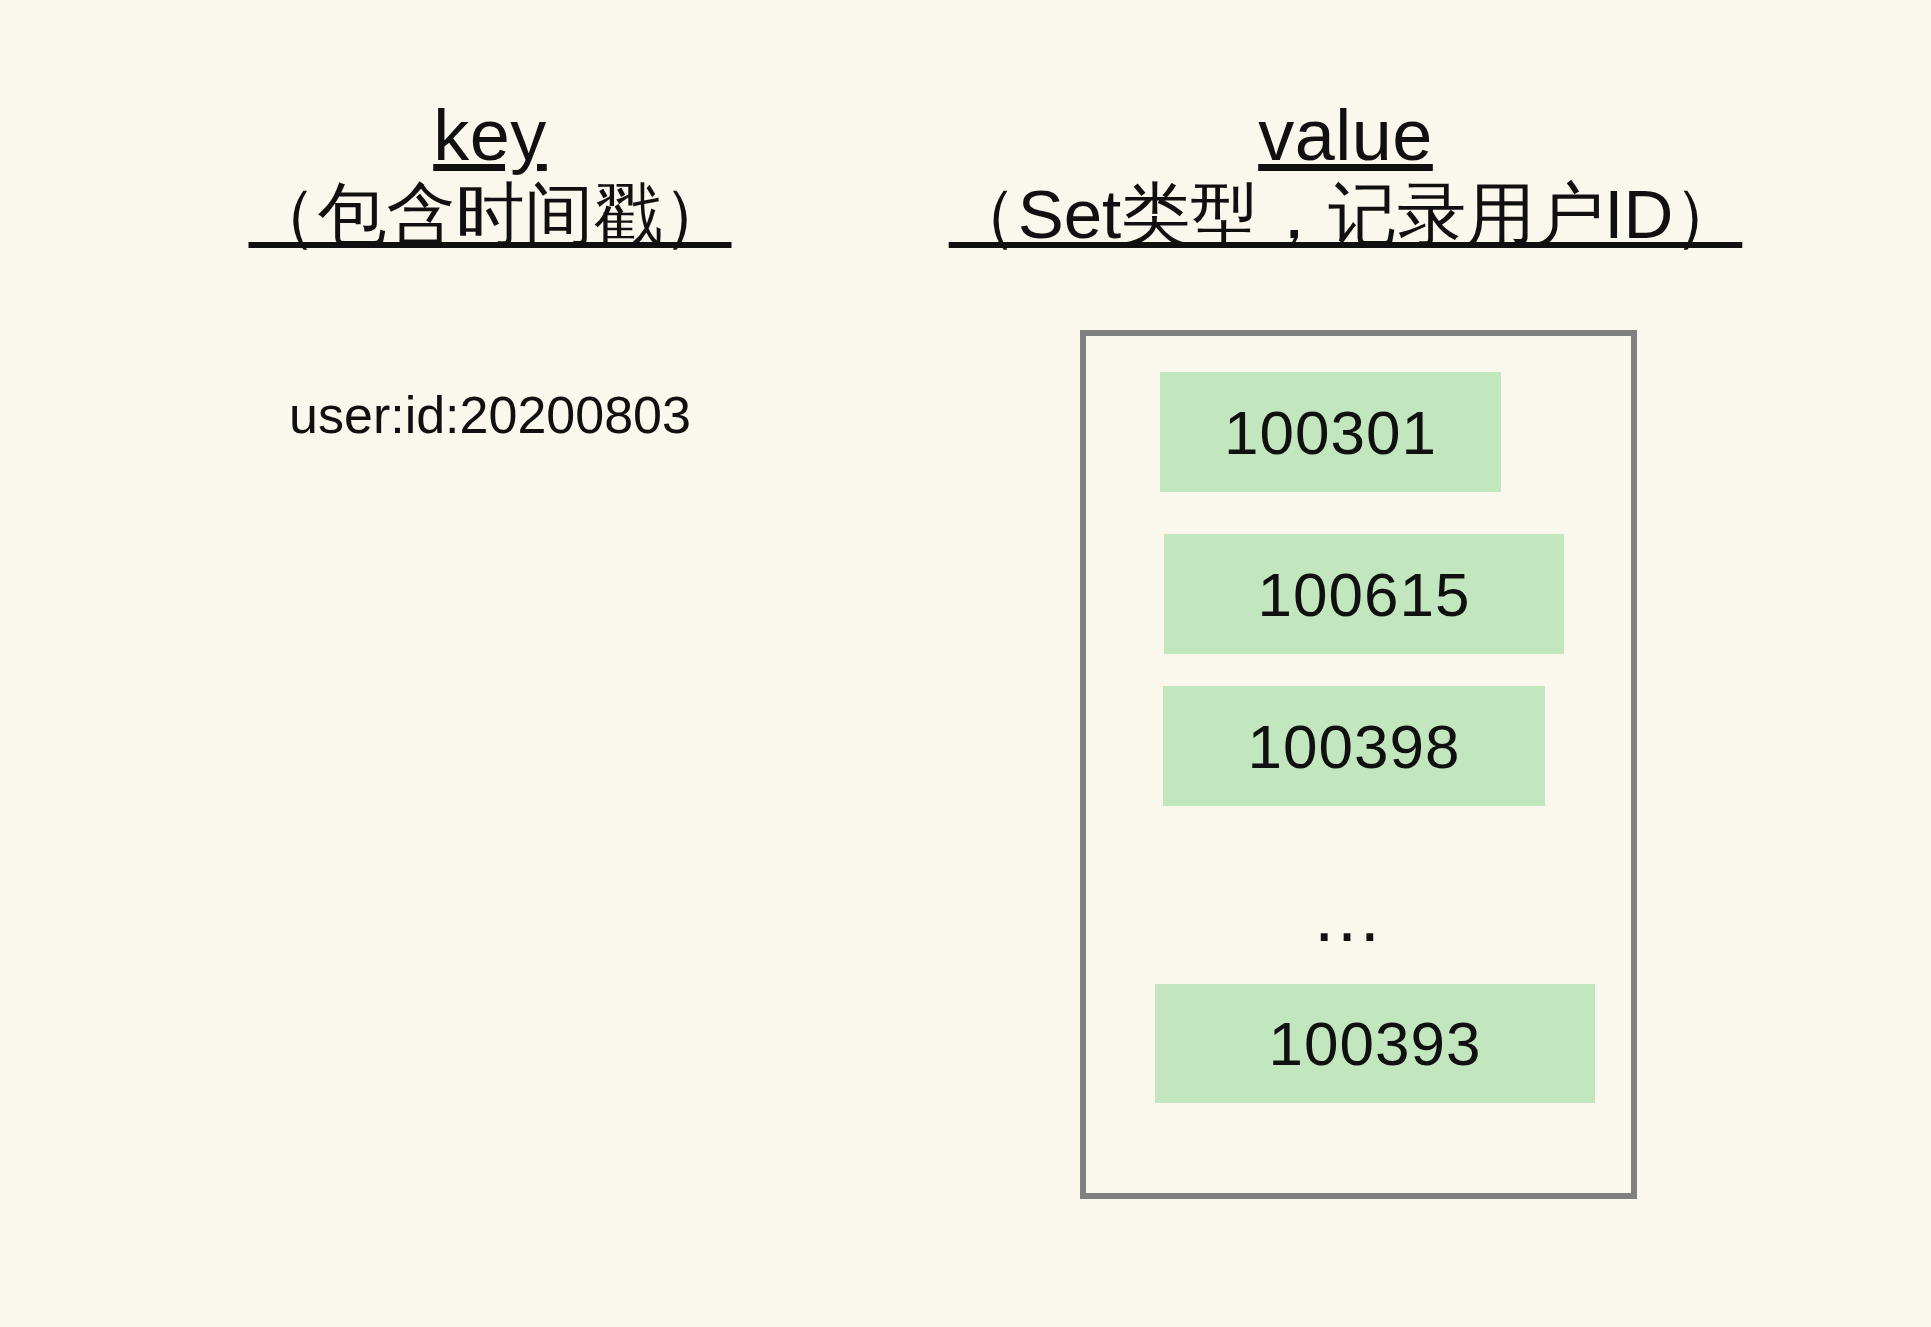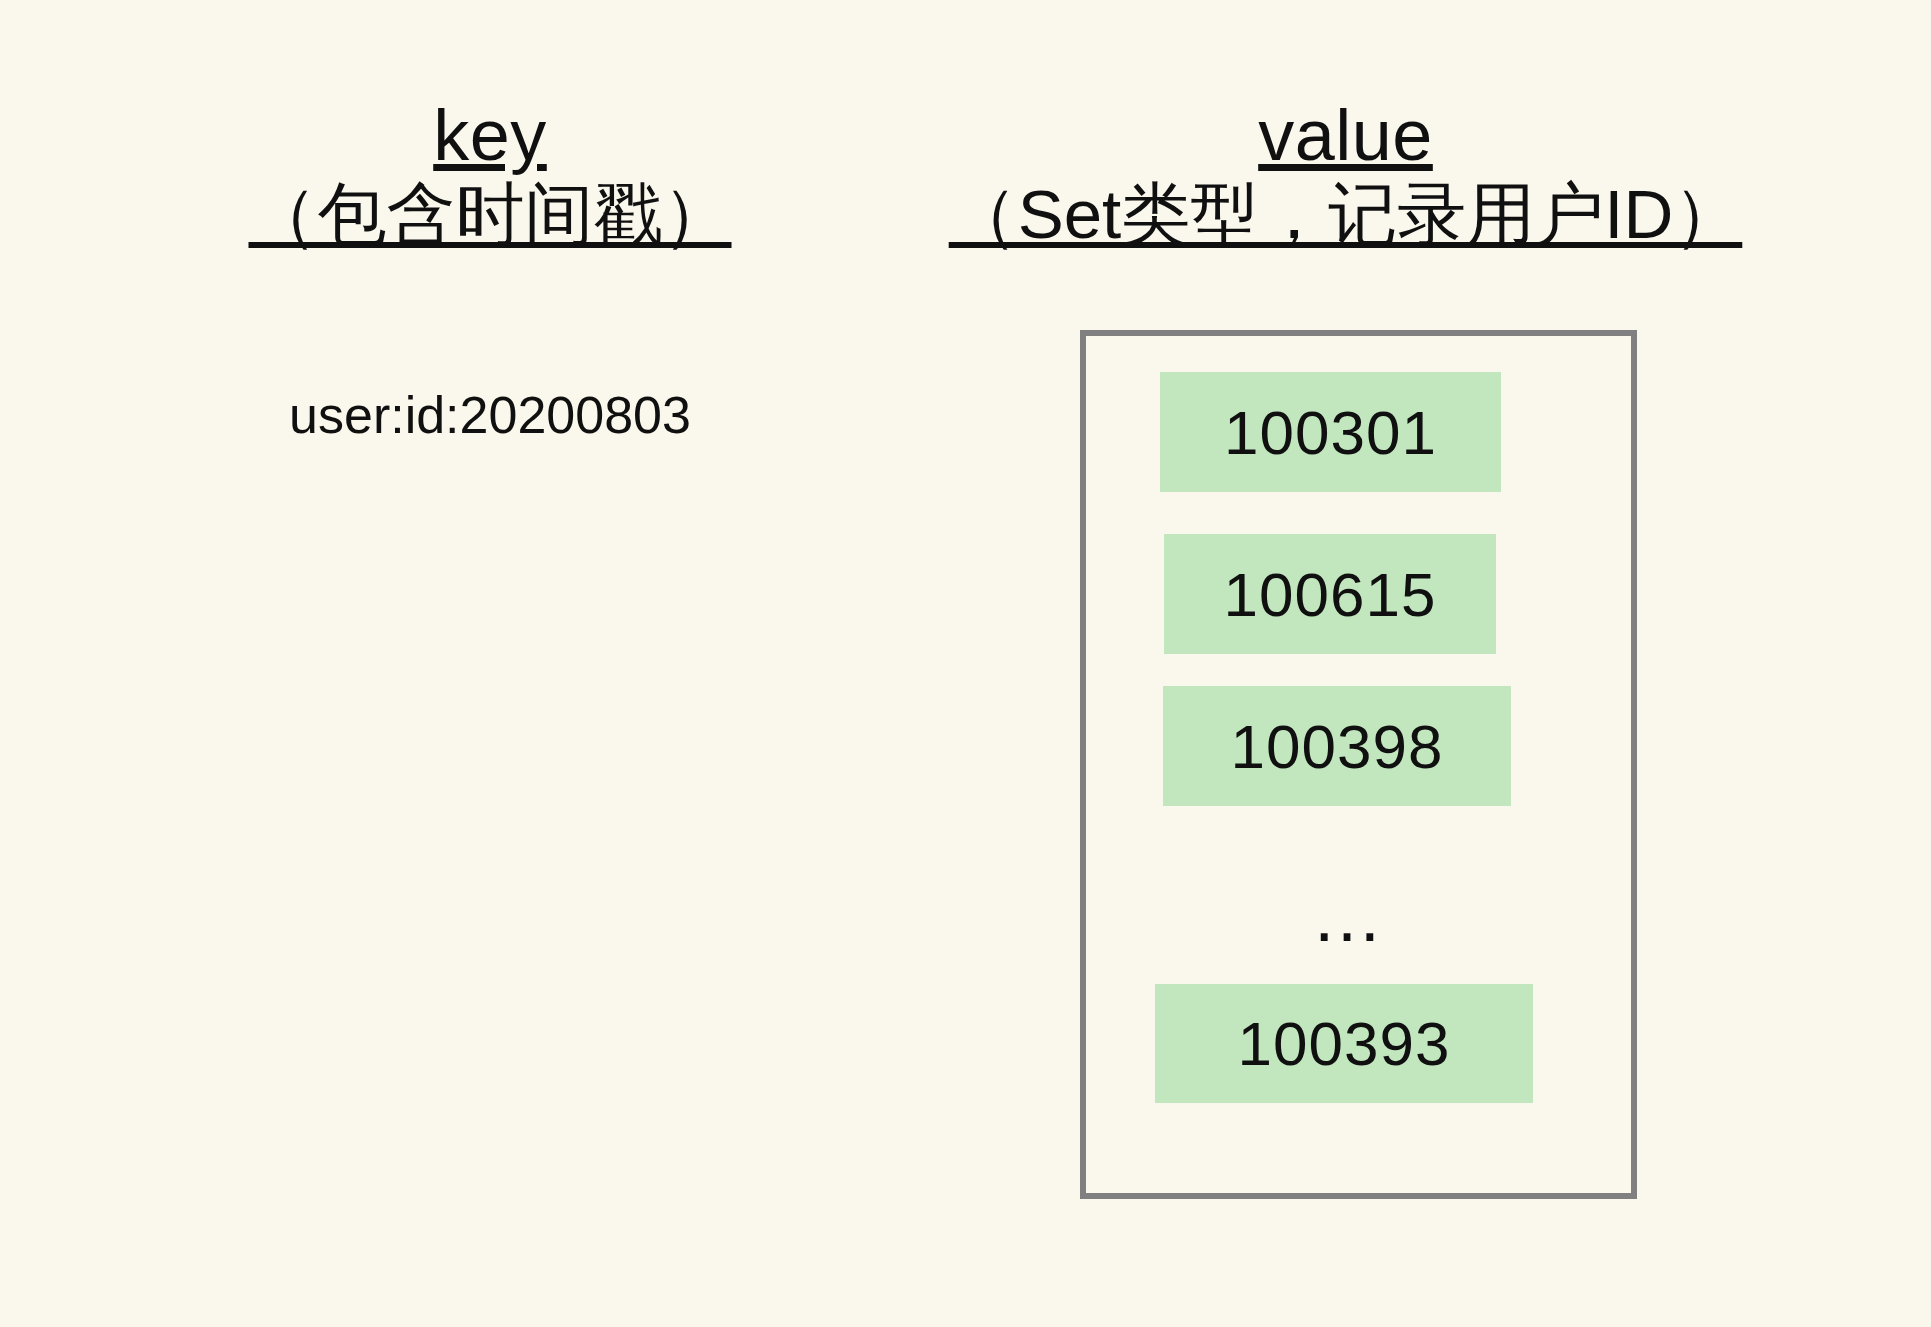--- a/index.html
+++ b/index.html
@@ -80,23 +80,23 @@
     position: absolute;
     background: #c2e7bf;
     display: flex;
     align-items: center;
     justify-content: center;
     font-size: 62px;
     color: #101010;
     letter-spacing: 1px;
   }
   .chip-1 { left: 1160px; top: 372px; width: 341px; height: 120px; }
-  .chip-2 { left: 1164px; top: 534px; width: 332px; height: 120px; }
-  .chip-3 { left: 1163px; top: 686px; width: 348px; height: 120px; }
-  .chip-4 { left: 1155px; top: 984px; width: 378px; height: 119px; }
+  .chip-2 { left: 1164px; top: 534px; width: 400px; height: 120px; }
+  .chip-3 { left: 1163px; top: 686px; width: 382px; height: 120px; }
+  .chip-4 { left: 1155px; top: 984px; width: 440px; height: 119px; }
 
   
   #ellipsis {
     position: absolute;
     left: 1260px;
     top: 880px;
     width: 180px;
     text-align: center;
     font-size: 72px;
     line-height: 1;

